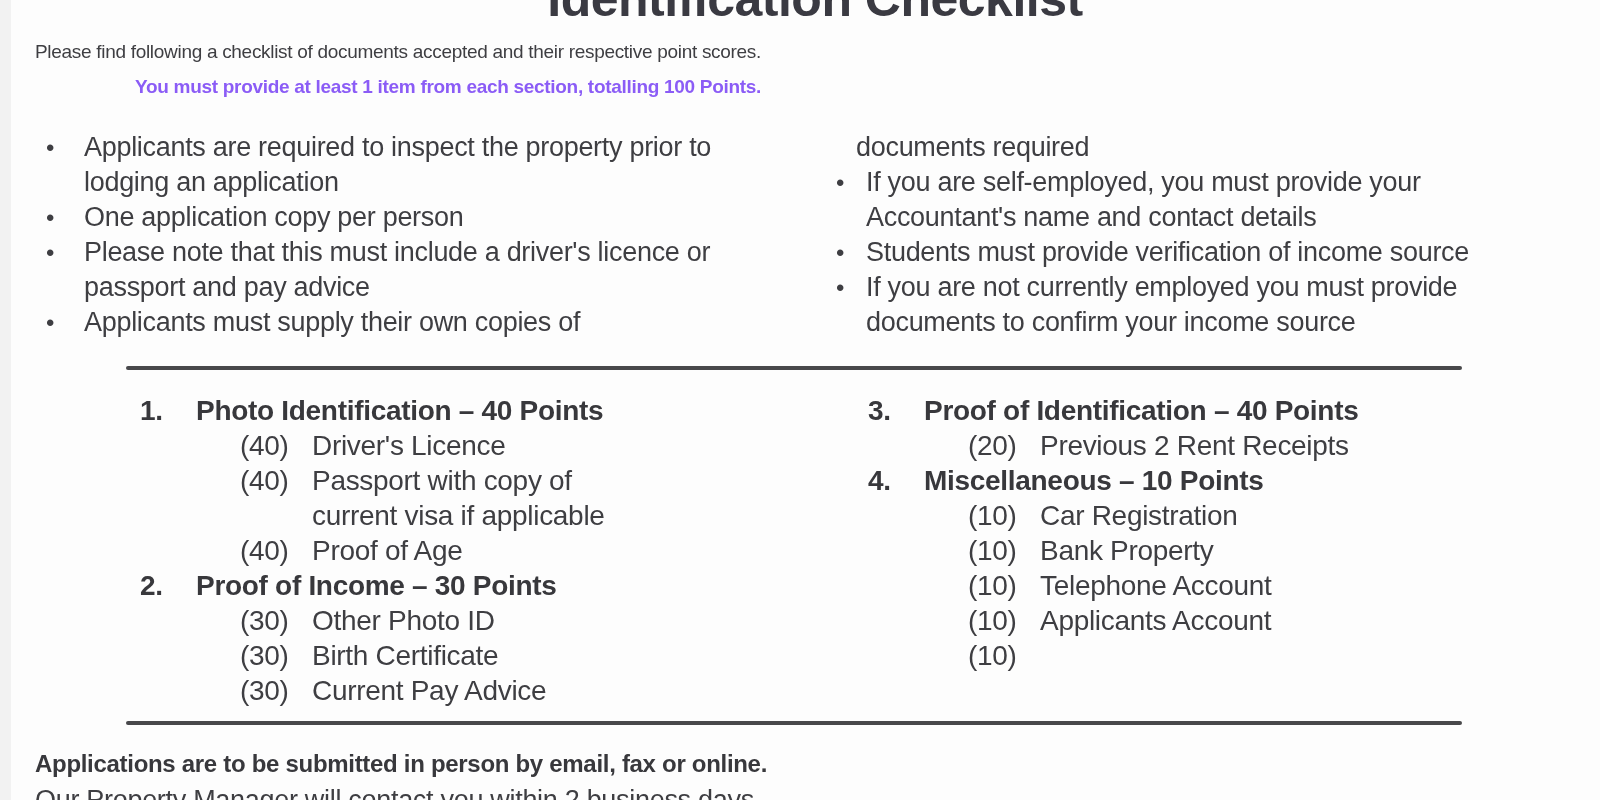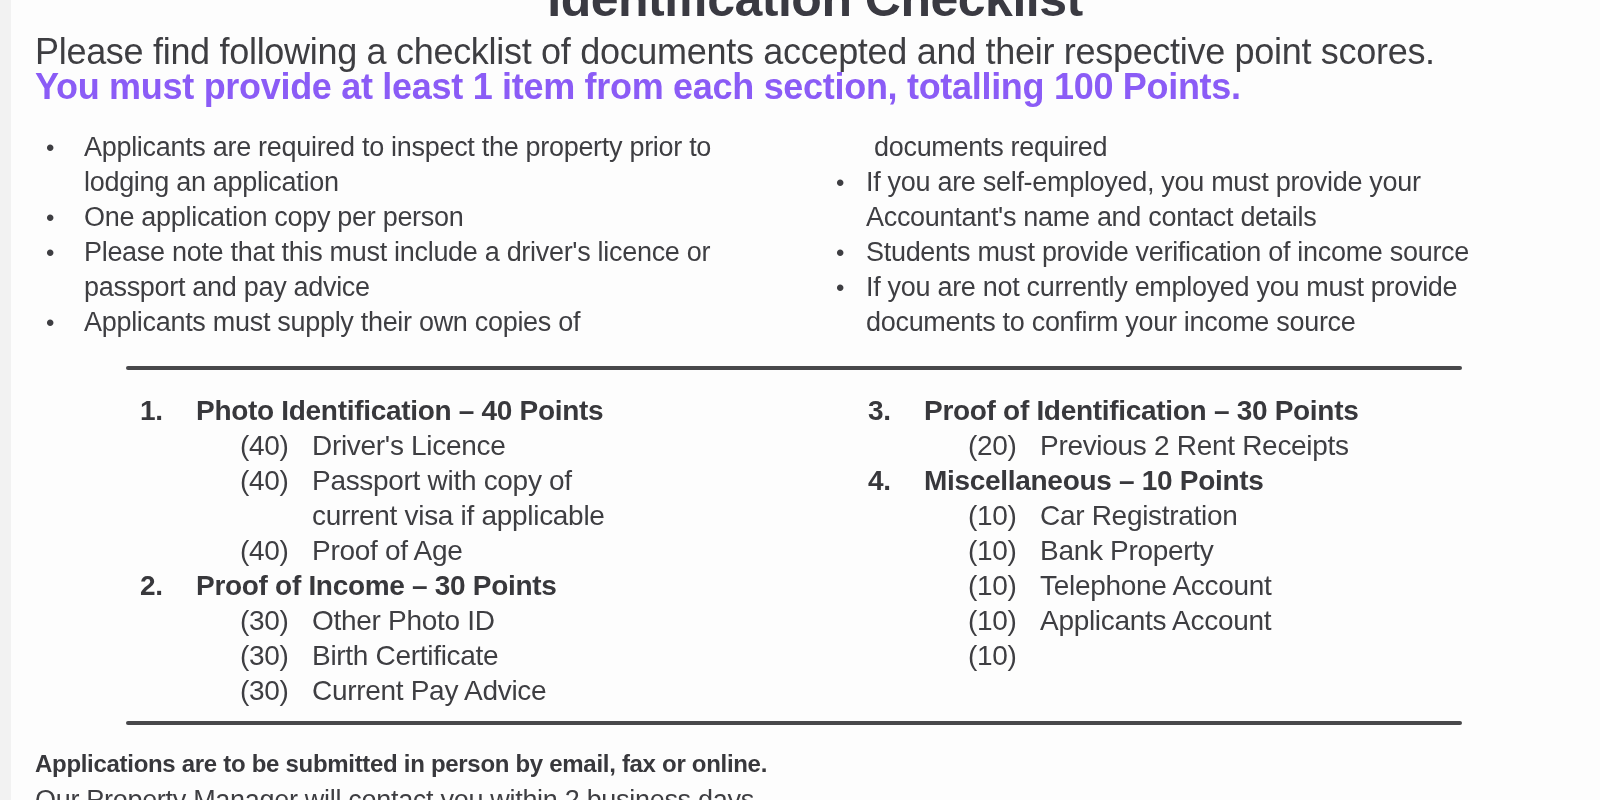--- a/index.html
+++ b/index.html
@@ -15,32 +15,32 @@
     position:absolute; left:0; top:0; width:11px; height:800px;
     background:#ececec; opacity:.7;
   }
 
   .doc-title {
     position:absolute; top:-30px; left:0; width:1630px;
     text-align:center; font-size:50px; font-weight:bold;
     color:#3a3a42; letter-spacing:-0.5px; white-space:nowrap;
   }
 
-  .intro { position:absolute; left:35px; top:34px; font-size:36px; line-height:35px; }
+  .intro { position:absolute; left:35px; top:34px; font-size:19px; line-height:35px;text-align:right; }
   .intro .req { font-weight:bold; color:#8b5cf6; }
 
   
   .bullets { position:absolute; top:130px; font-size:27px; line-height:35px; }
   .bullets.left  { left:46px;  }
   .bullets.right { left:836px; }
   .b-item { display:flex; align-items:flex-start; }
   .b-dot { width:38px; font-size:24px; line-height:35px; }
   .bullets.right .b-dot { width:30px; }
   .b-text { width:637px; }
-  .b-cont { margin-left:38px; width:637px; }
+  .b-cont { margin-left:20px; width:637px; }
 
   
   .rule { position:absolute; left:126px; width:1336px; height:4px; background:#48484b; border-radius:2px; }
   .rule.top { top:366px; }
   .rule.bottom { top:721px; }
 
   
   .checklist { position:absolute; top:393px; font-size:28px; line-height:35px; }
   .checklist.left  { left:140px; }
   .checklist.right { left:868px; }
@@ -153,21 +153,21 @@
           <span class="c-lbl">Current Pay Advice</span>
         </div>
       </div>
     </div>
   </div>
 
   <div class="checklist right">
     <div class="section">
       <div class="sec-head">
         <span class="sec-num">3.</span>
-        <span class="sec-title">Proof of Identification – 30 Points</span>
+        <span class="sec-title">Proof of Identification – 40 Points</span>
       </div>
       <div class="sec-items">
         <div class="c-item">
           <span class="c-pts">(20)</span>
           <span class="c-lbl">Previous 2 Rent Receipts</span>
         </div>
       </div>
     </div>
     <div class="section">
       <div class="sec-head">

